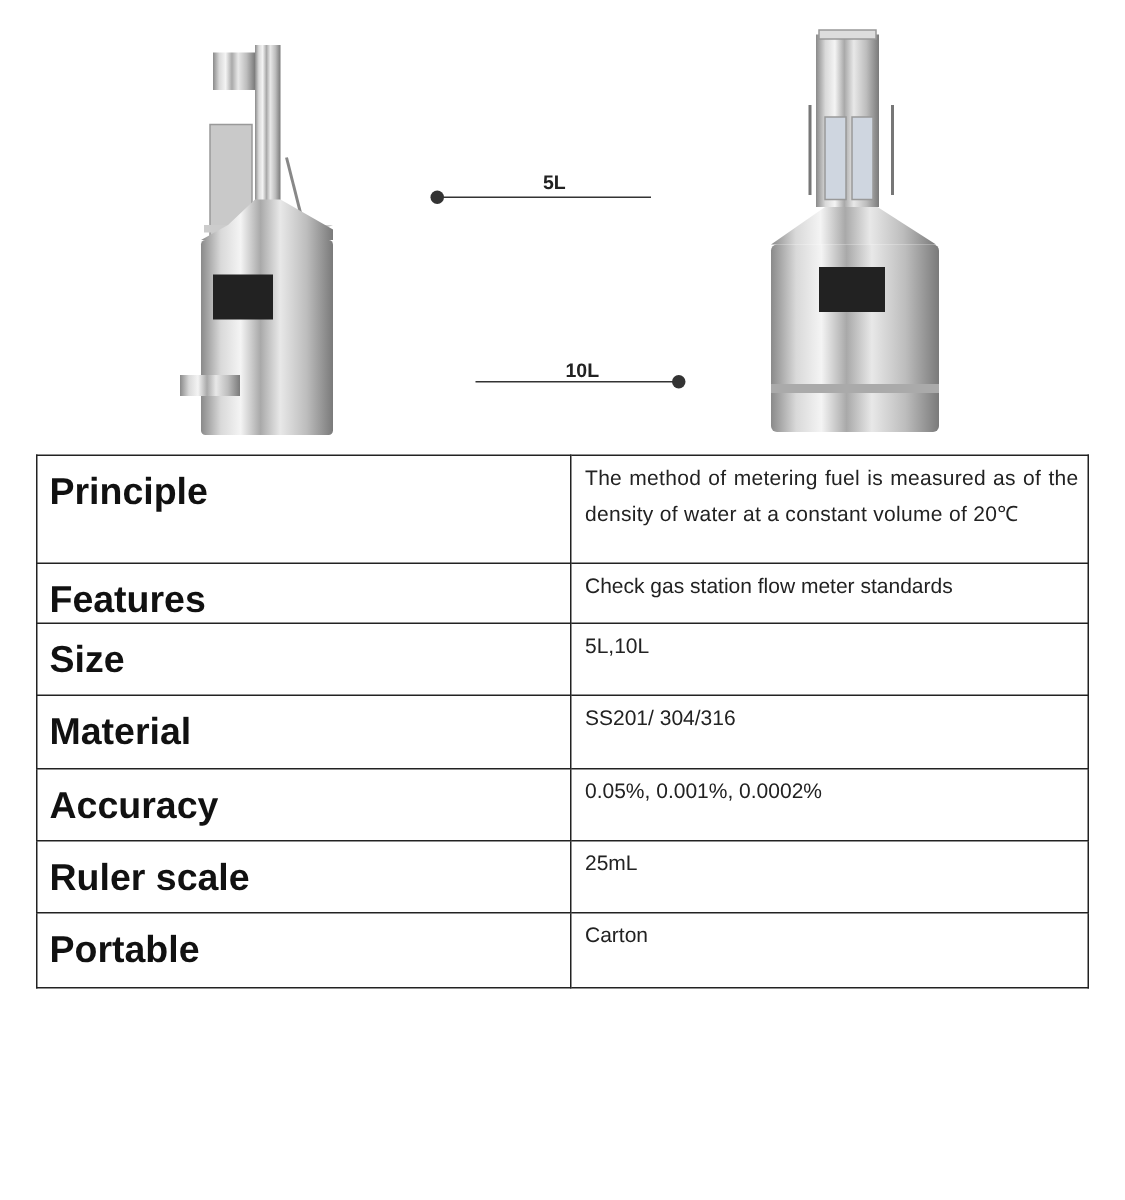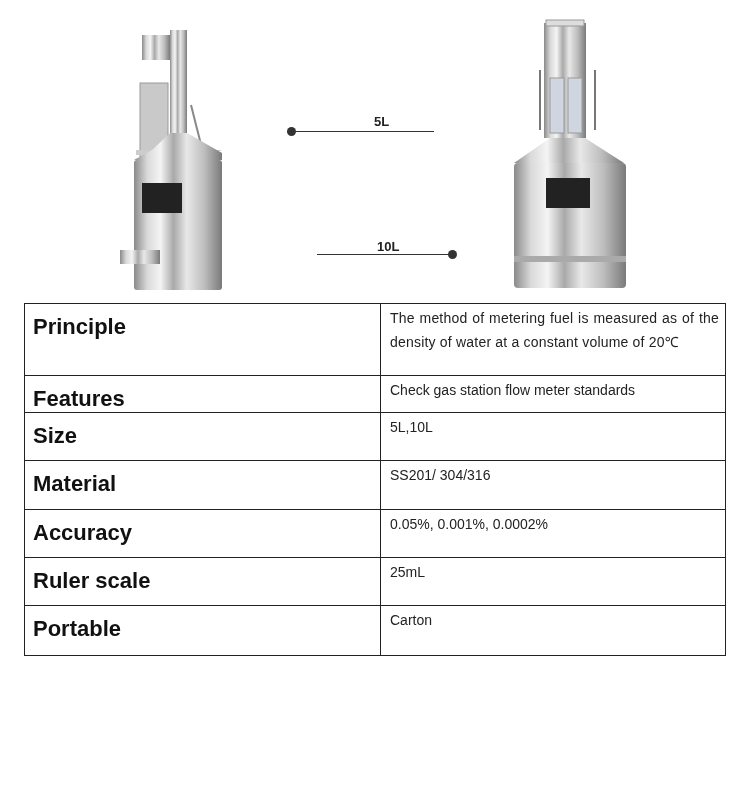--- a/index.html
+++ b/index.html
@@ -4,21 +4,21 @@
 <style>
   html, body { margin:0; padding:0; background:#ffffff; }
   body { width:750px; height:800px; position:relative; overflow:hidden; font-family:"Liberation Sans", sans-serif; color:#111; }
   .hero { position:absolute; left:0; top:0; width:750px; height:300px; }
   .can { position:absolute; }
   .label-line { position:absolute; height:1px; background:#333; }
   .dot { position:absolute; width:9px; height:9px; border-radius:50%; background:#333; }
   .size-label { position:absolute; font-weight:bold; font-size:13px; color:#222; }
   table.spec { position:absolute; left:24px; top:303px; width:702px; border-collapse:collapse; table-layout:fixed; }
   table.spec td { border:1.5px solid #222; vertical-align:top; padding:0; }
-  td.k { width:347px; font-weight:bold; font-size:22px; padding:10px 0 0 8px !important; }
+  td.k { width:347px; font-weight:bold; font-size:25px; padding:10px 0 0 8px !important; }
   td.v { font-size:14px; padding:2px 6px 0 9px !important; line-height:24px; color:#222;margin-left:44px; }
   td.v.just { text-align:justify; text-align-last:left; letter-spacing:0.2px; }
 </style>
 </head>
 <body>
 
 <div class="hero">
 
   <svg class="can" style="left:112px;top:25px" width="115" height="270" viewBox="0 0 115 270">
     <defs>
@@ -51,21 +51,21 @@
     <line x1="30" y1="52" x2="30" y2="112" stroke="#777" stroke-width="2"></line>
     <line x1="85" y1="52" x2="85" y2="112" stroke="#777" stroke-width="2"></line>
     <path d="M40 120 L75 120 L114 145 L4 145 Z" fill="url(#steel)"></path>
     <rect x="4" y="145" width="112" height="125" rx="4" fill="url(#steel)"></rect>
     <rect x="36" y="160" width="44" height="30" fill="#222"></rect>
     <rect x="4" y="238" width="112" height="6" fill="#aaa"></rect>
   </svg>
 
   <div class="dot" style="left:287px;top:127px"></div>
   <div class="label-line" style="left:292px;top:131px;width:142px"></div>
-  <div class="size-label" style="left:374px;top:114px">5L</div>
+  <div class="size-label" style="left:362px;top:114px">5L</div>
 
   <div class="label-line" style="left:317px;top:254px;width:136px"></div>
   <div class="dot" style="left:448px;top:250px"></div>
   <div class="size-label" style="left:377px;top:239px">10L</div>
 </div>
 
 <table class="spec">
   <tbody>
       <tr style="height:72px">
     <td class="k">Principle</td>

